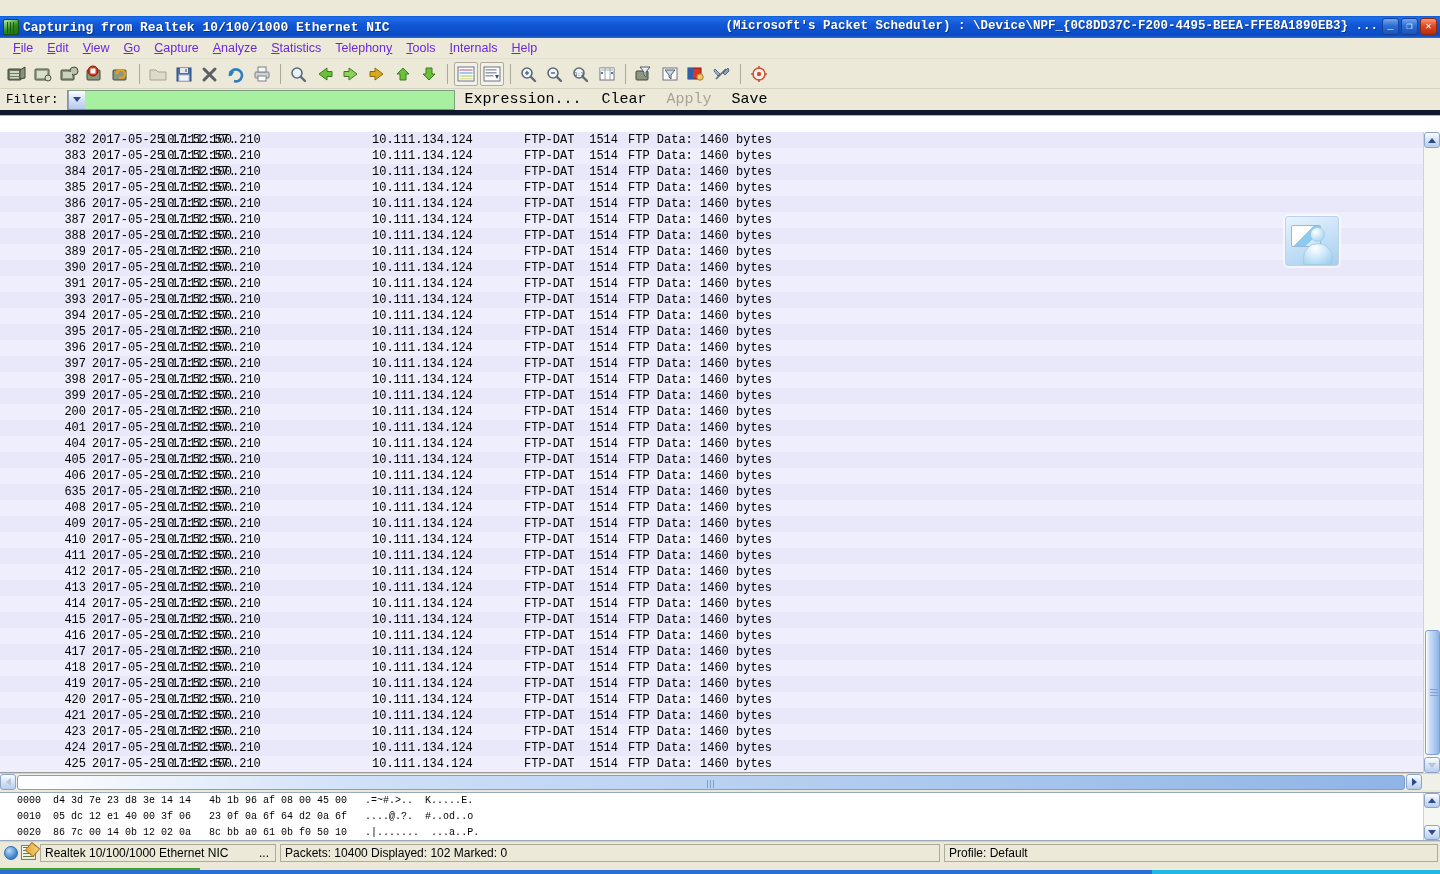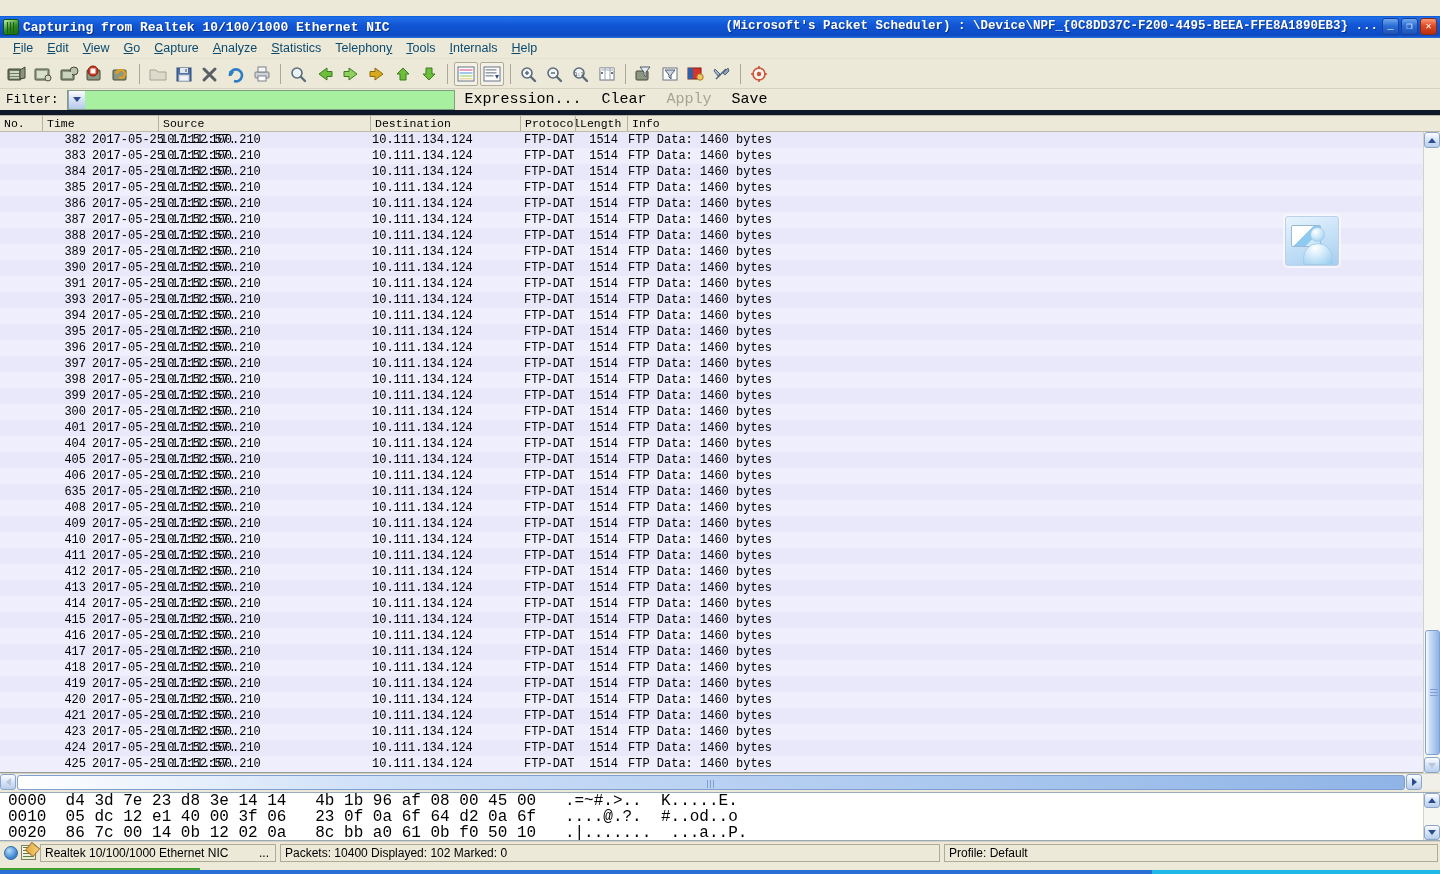--- a/index.html
+++ b/index.html
@@ -55,21 +55,21 @@
   .win-btn.min, .win-btn.max { background: linear-gradient(180deg,#6fa8ef,#2d6fd6 45%,#1c53b5); }
   .win-btn.close { background: linear-gradient(180deg,#f79b7e,#e24a22 45%,#b82d10); border-color:#8c2a10; }
 
   
   #menubar {
     height: 21px; background: #ece9d8;
     display: flex; align-items: center;
     padding-left: 6px; border-bottom: 1px solid #e4e1d2;
   }
   .menu-item {
-    font-size: 12.5px; color: #0c4a6e;
+    font-size: 12.5px; color: #6d28d9;
     font-family: "Liberation Sans", sans-serif;
     padding: 2px 7px; cursor: default; white-space: nowrap;
   }
   .menu-item u { text-decoration: underline; }
 
   
   #toolbar {
     height: 30px; background: #ece9d8;
     display: flex; align-items: center;
     padding-left: 4px; border-bottom: 1px solid #d6d2c2;
@@ -242,22 +242,22 @@
     background: #fff;
     border: 1px solid #9aaabb;
     border-left: 0; border-right: 0;
     margin-top: 2px;
     overflow: hidden;
   }
   #hex-clip { position:absolute; left:0; top:0; right:17px; bottom:0; overflow:hidden; background:#fff; }
   .hexrow {
     height: 16px; line-height: 16px;
     font-family: "Liberation Mono", monospace;
-    font-size: 16px; color: #000; white-space: pre;
-    padding-left: 8px;
+    font-size: 10px; color: #000; white-space: pre;
+    padding-left: 17px;
   }
   .hexrow .off { color: #000; }
   #hex-sb {
     position: absolute; right: 0; top: 0; bottom: 0;
     width: 17px; background: #f7f7f2; border-left: 1px solid #d6d2c2;
   }
 
   
   #statusbar {
     height: 22px; background: #ece9d8;
@@ -534,29 +534,20 @@
       <span class="car"></span>
     </div>
   </div>
   <span class="fb-btn">Expression...</span>
   <span class="fb-btn">Clear</span>
   <span class="fb-btn disabled">Apply</span>
   <span class="fb-btn">Save</span>
 </div>
 
 <div id="list-area">
-  <div id="list-header">
-      <div class="col-head first" style="left: 0px;">No.</div>
-      <div class="col-head" style="left: 42px;">Time</div>
-      <div class="col-head" style="left: 158px;">Source</div>
-      <div class="col-head" style="left: 370px;">Destination</div>
-      <div class="col-head" style="left: 520px;">Protocol</div>
-      <div class="col-head" style="left: 575px;">Length</div>
-      <div class="col-head" style="left: 627px;">Info</div>
-    </div>
   <div id="rows-clip">
       <div class="prow">
         <span class="c c-no">382</span>
         <span class="c c-time">2017-05-25 17:52:57.</span>
         <span class="c c-src">10.111.100.210</span>
         <span class="c c-dst">10.111.134.124</span>
         <span class="c c-prot">FTP-DAT</span>
         <span class="c c-len">1514</span>
         <span class="c c-info">FTP Data: 1460 bytes</span>
       </div>
@@ -698,21 +689,21 @@
       <div class="prow">
         <span class="c c-no">399</span>
         <span class="c c-time">2017-05-25 17:52:57.</span>
         <span class="c c-src">10.111.100.210</span>
         <span class="c c-dst">10.111.134.124</span>
         <span class="c c-prot">FTP-DAT</span>
         <span class="c c-len">1514</span>
         <span class="c c-info">FTP Data: 1460 bytes</span>
       </div>
       <div class="prow alt">
-        <span class="c c-no">300</span>
+        <span class="c c-no">200</span>
         <span class="c c-time">2017-05-25 17:52:57.</span>
         <span class="c c-src">10.111.100.210</span>
         <span class="c c-dst">10.111.134.124</span>
         <span class="c c-prot">FTP-DAT</span>
         <span class="c c-len">1514</span>
         <span class="c c-info">FTP Data: 1460 bytes</span>
       </div>
       <div class="prow">
         <span class="c c-no">401</span>
         <span class="c c-time">2017-05-25 17:52:57.</span>

